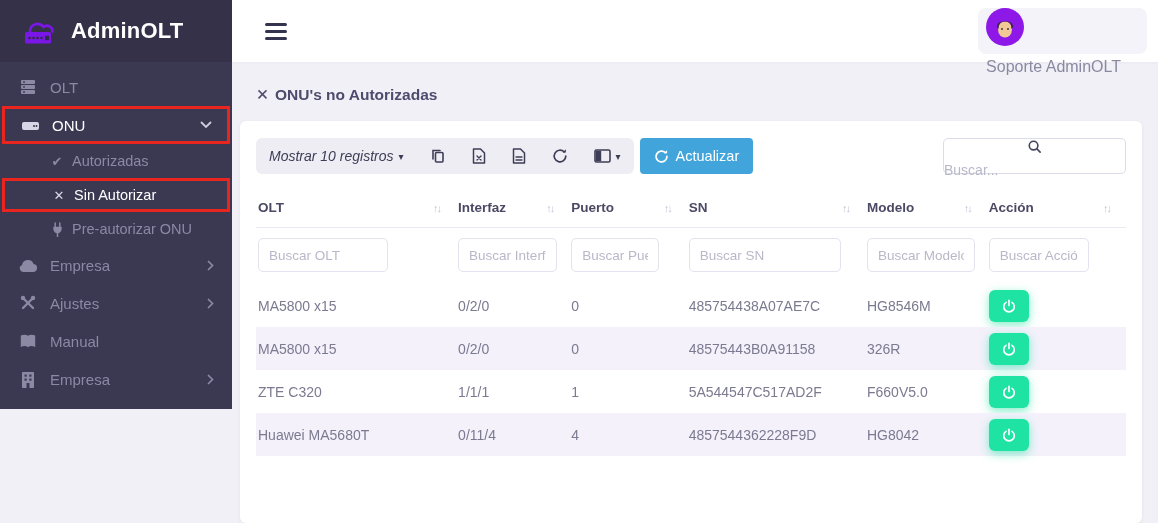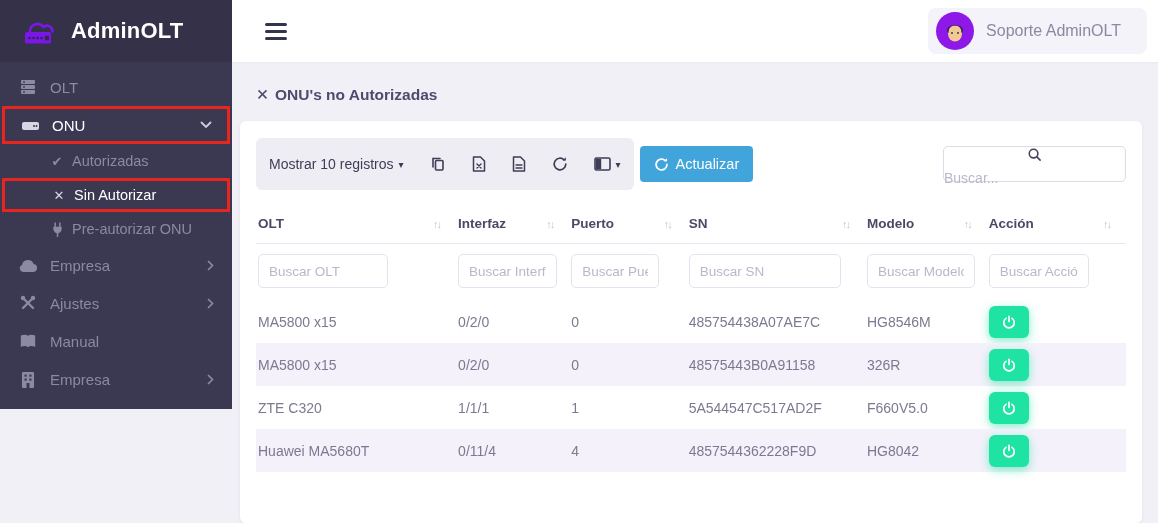--- a/index.html
+++ b/index.html
@@ -40,44 +40,45 @@
   
   .main { flex:1; display:flex; flex-direction:column; height:523px; }
   .topbar {
     height:62px; background:#ffffff; display:flex; align-items:center;
     padding:0 11px 0 33px; box-shadow:0 1px 2px rgba(40,40,80,.04);
   }
   .hamburger { display:flex; flex-direction:column; gap:4px; cursor:pointer; }
   .hamburger span { width:22px; height:3px; background:#35344e; border-radius:2px; }
   .user-chip {
     margin-left:auto; background:#f3f3f9; border-radius:8px;
-    height:46px; display:flex; align-items:center; gap:12px;
-    padding:0 26px 0 8px; cursor:pointer;
+    height:46px; display:flex; gap:12px;
+    padding:0 26px 0 8px; cursor:pointer;flex-direction:column;
   }
   .user-chip .name { color:#8a89a1; font-size:16px; }
   .content { flex:1; padding:0; display:flex; flex-direction:column; }
   .page-title {
     margin:24px 0 17px 24px; color:#4d4b6e; font-size:15.5px; font-weight:bold;
     display:flex; align-items:center; gap:6px;
   }
   .card {
     background:#ffffff; border-radius:6px; margin:0 16px 0 8px;
     box-shadow:0 1px 4px rgba(40,40,80,.06);
     padding:17px 16px 24px 16px; flex:1;
   }
   
   .ctl-row { display:flex; align-items:center; }
   .btn-group {
     display:flex; align-items:stretch; background:#eeedf4; border-radius:6px;
     color:#3e3d56; overflow:hidden;
   }
   .btn-group .gbtn {
-    display:flex; align-items:center; gap:5px; padding:0 13px; height:52px;
+    display:flex; align-items:center; gap:5px; padding:0 13px; height:36px;
     font-size:14px; color:#3e3d56; background:transparent; border:none; cursor:pointer;
     font-family:inherit;
+    font-style:italic;
   }
   .caret { font-size:10px; color:#3e3d56; }
   .btn-blue {
     margin-left:6px; height:36px; background:#41a5dc; color:#fff; border:none;
     border-radius:4px; padding:0 14px; font-size:14.5px; display:flex; align-items:center;
     gap:7px; cursor:pointer; font-family:inherit;
   }
   .search-box {
     margin-left:auto; width:183px; height:36px; border:1px solid #dcdbe8; border-radius:5px;
     display:flex; align-items:center; padding:0 10px; gap:8px; background:#fff;flex-direction:column;

